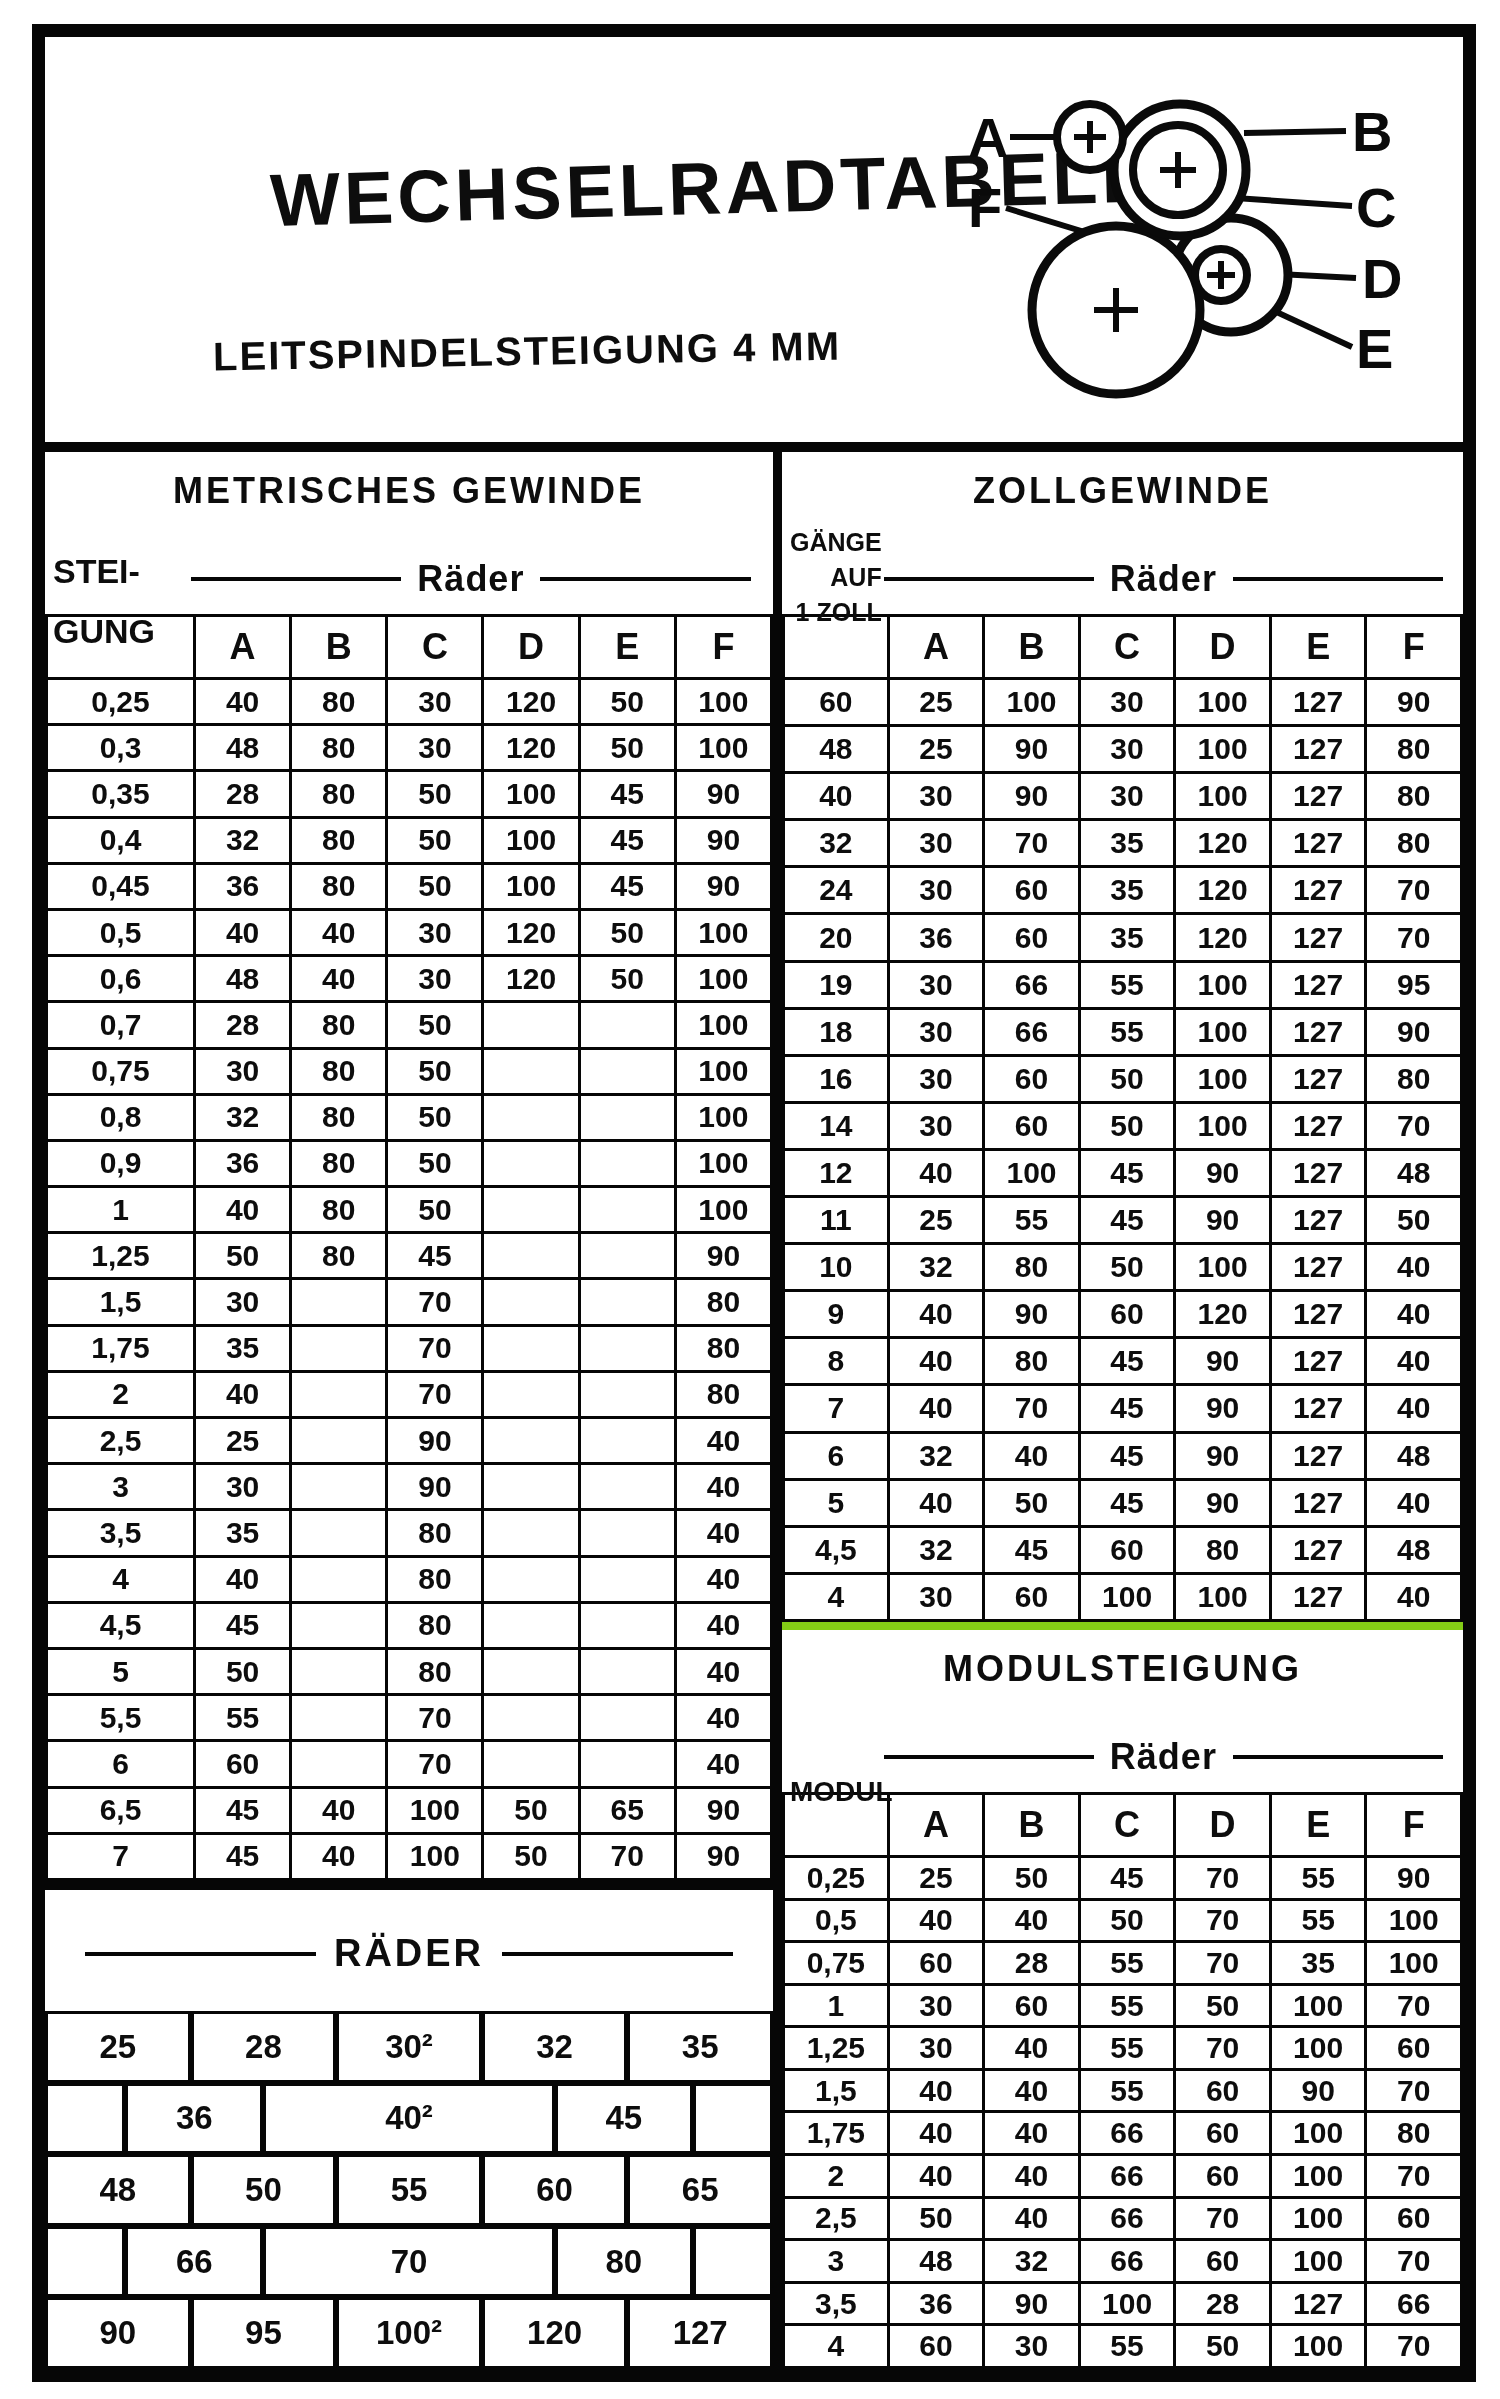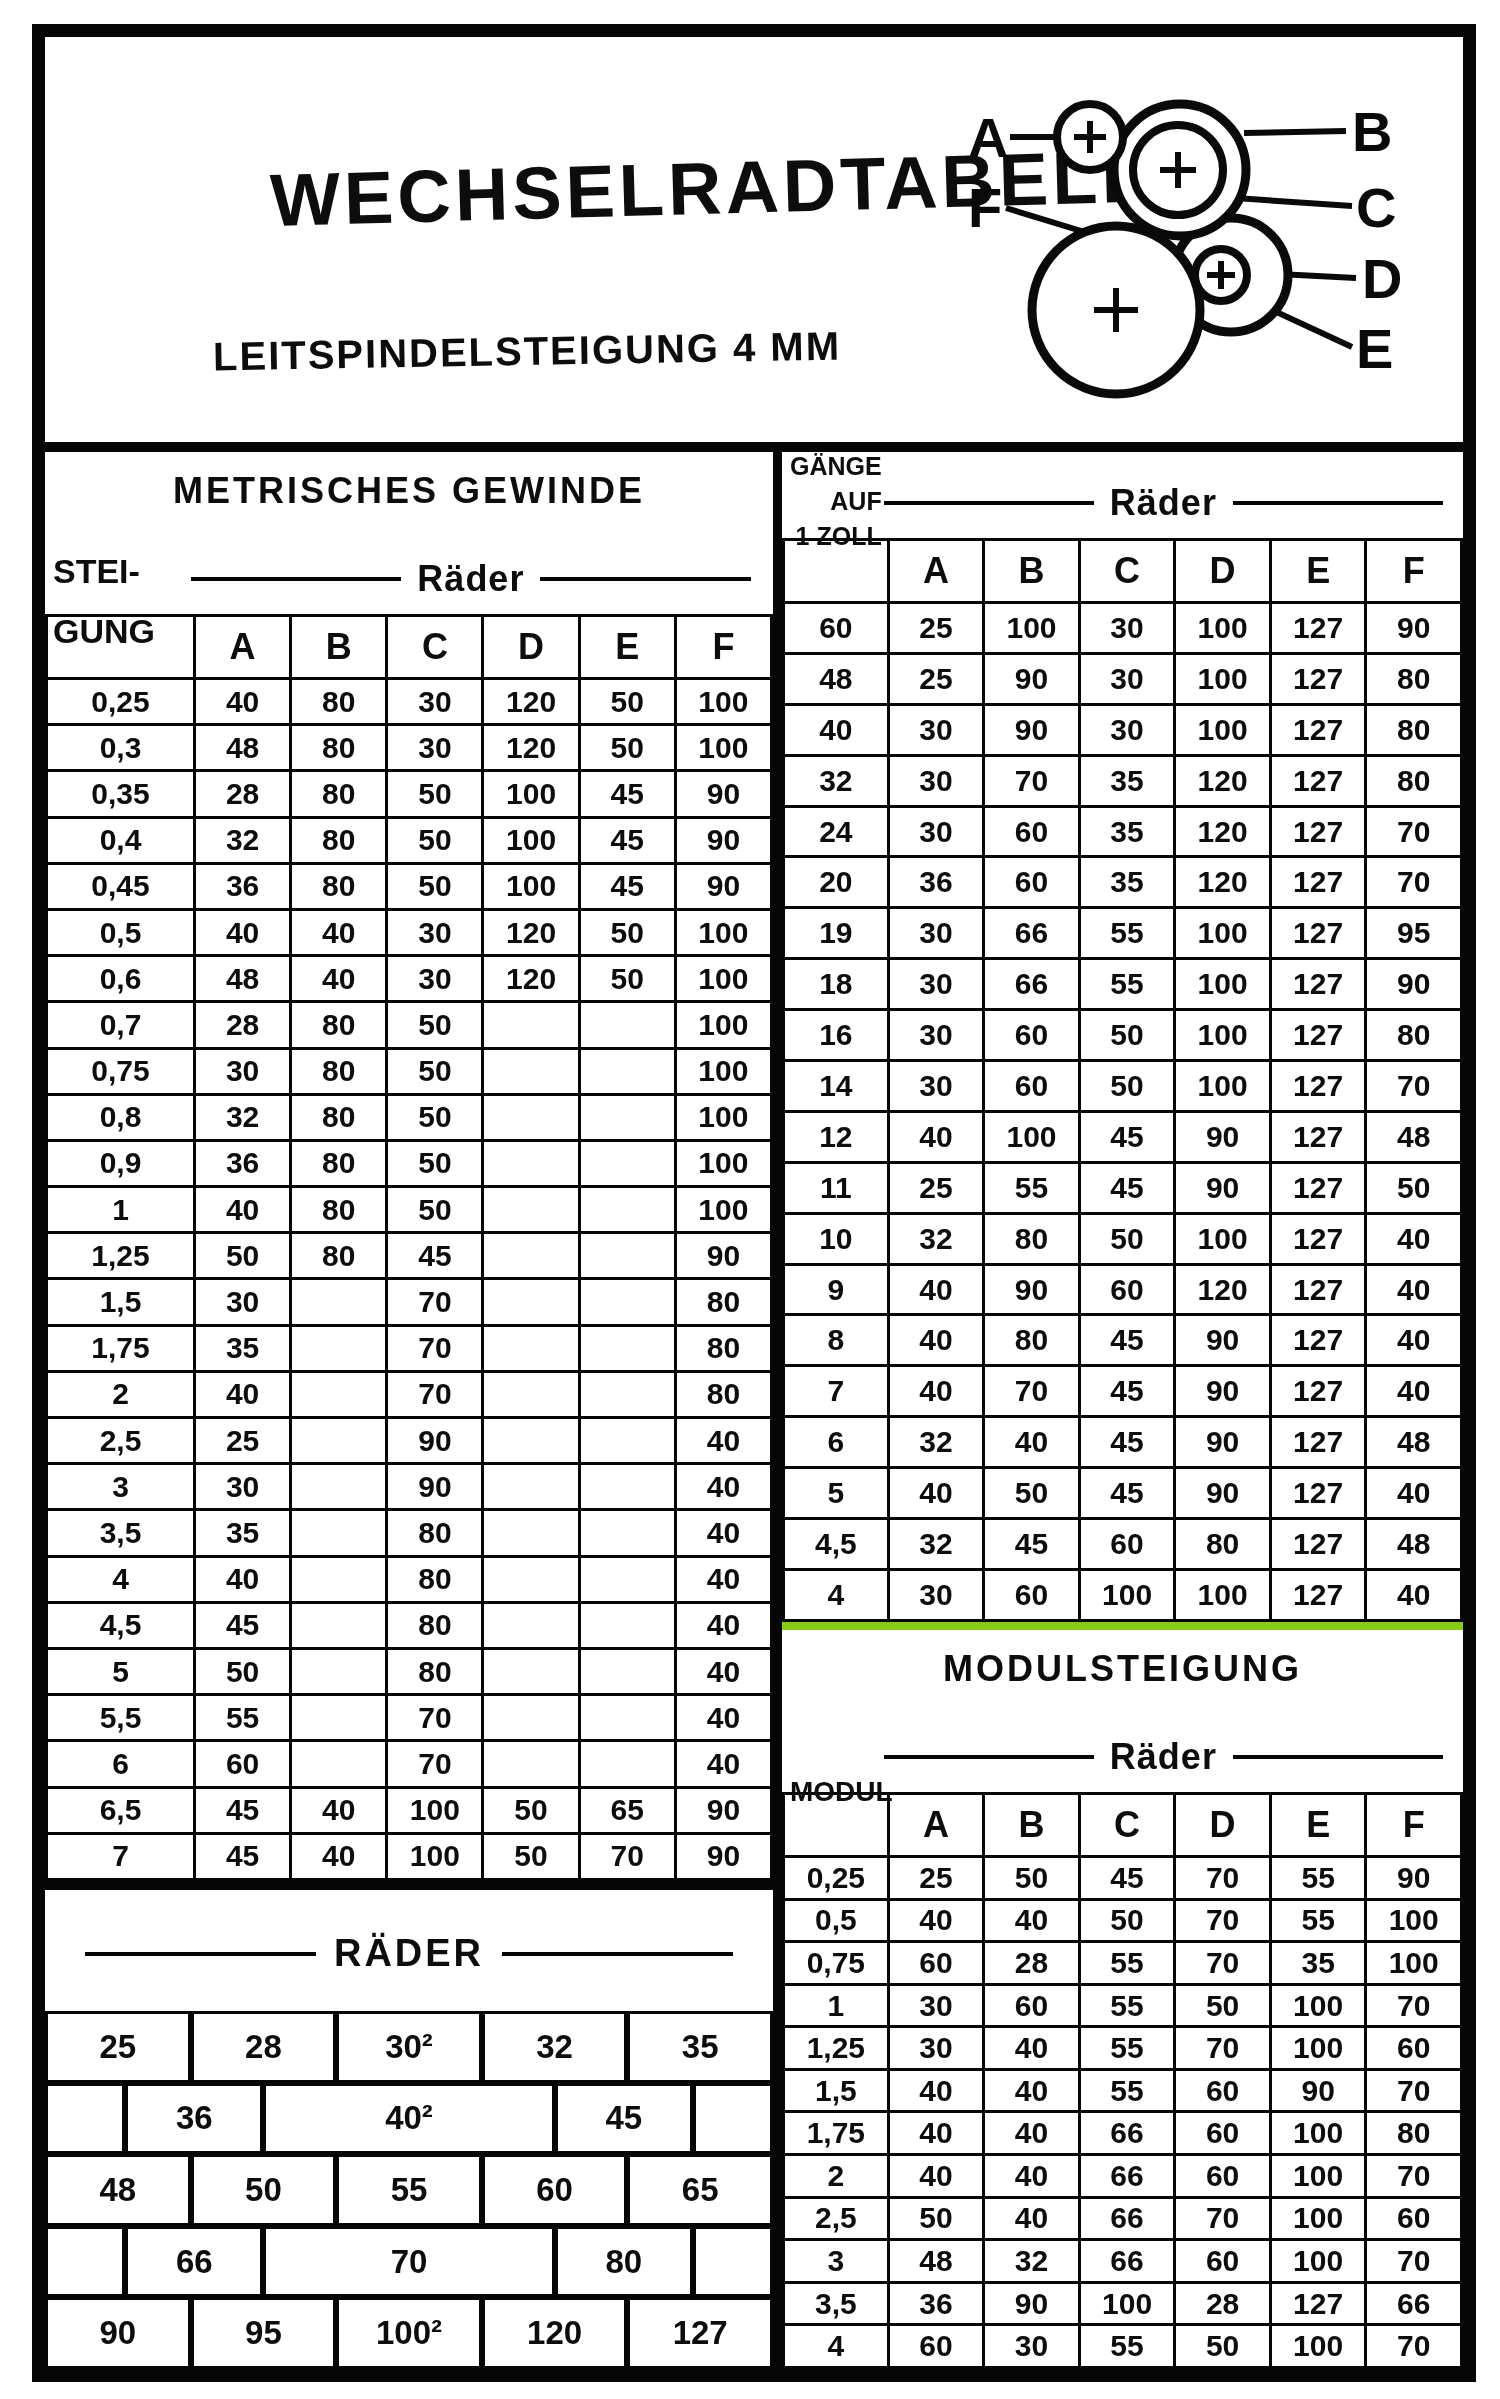--- a/index.html
+++ b/index.html
@@ -423,20 +423,21 @@
               <div class="brick">127</div>
             </div>
           </div>
       </div>
 
     </div>
 
     <div class="col-right">
 
       <div class="sec sec-zoll">
+        <div class="sec-title">ZOLLGEWINDE</div>
         <div class="thead-zone">
           <div class="rowhead rowhead-inch">
               <span>GÄNGE</span>
               <span>AUF</span>
               <span>1 ZOLL</span>
             </div>
           <div class="rule rule-inch">
             <i class="dash"></i>
             <span>Räder</span>
             <i class="dash"></i>

